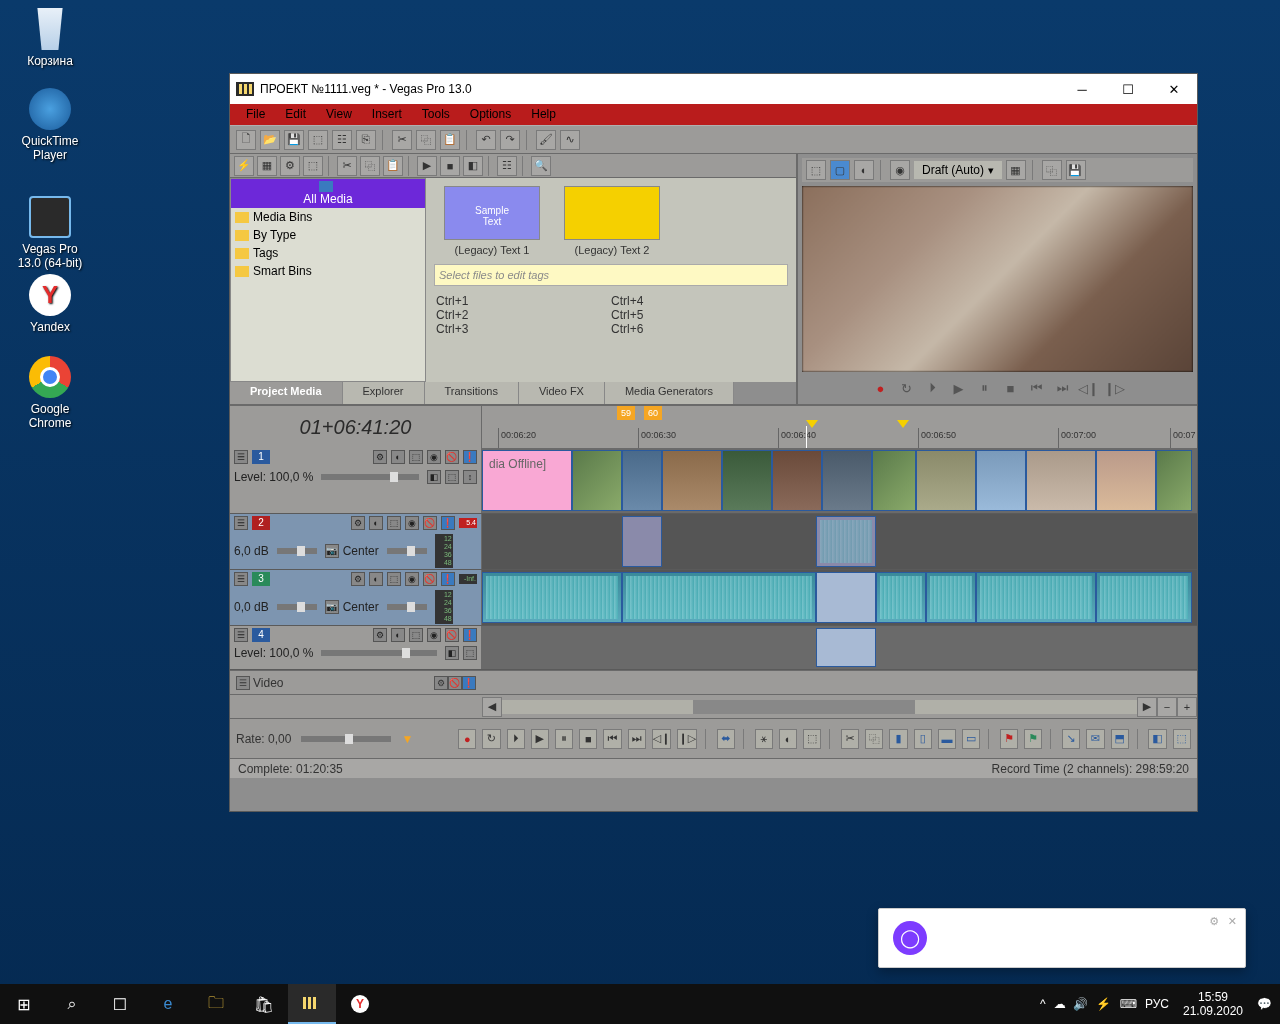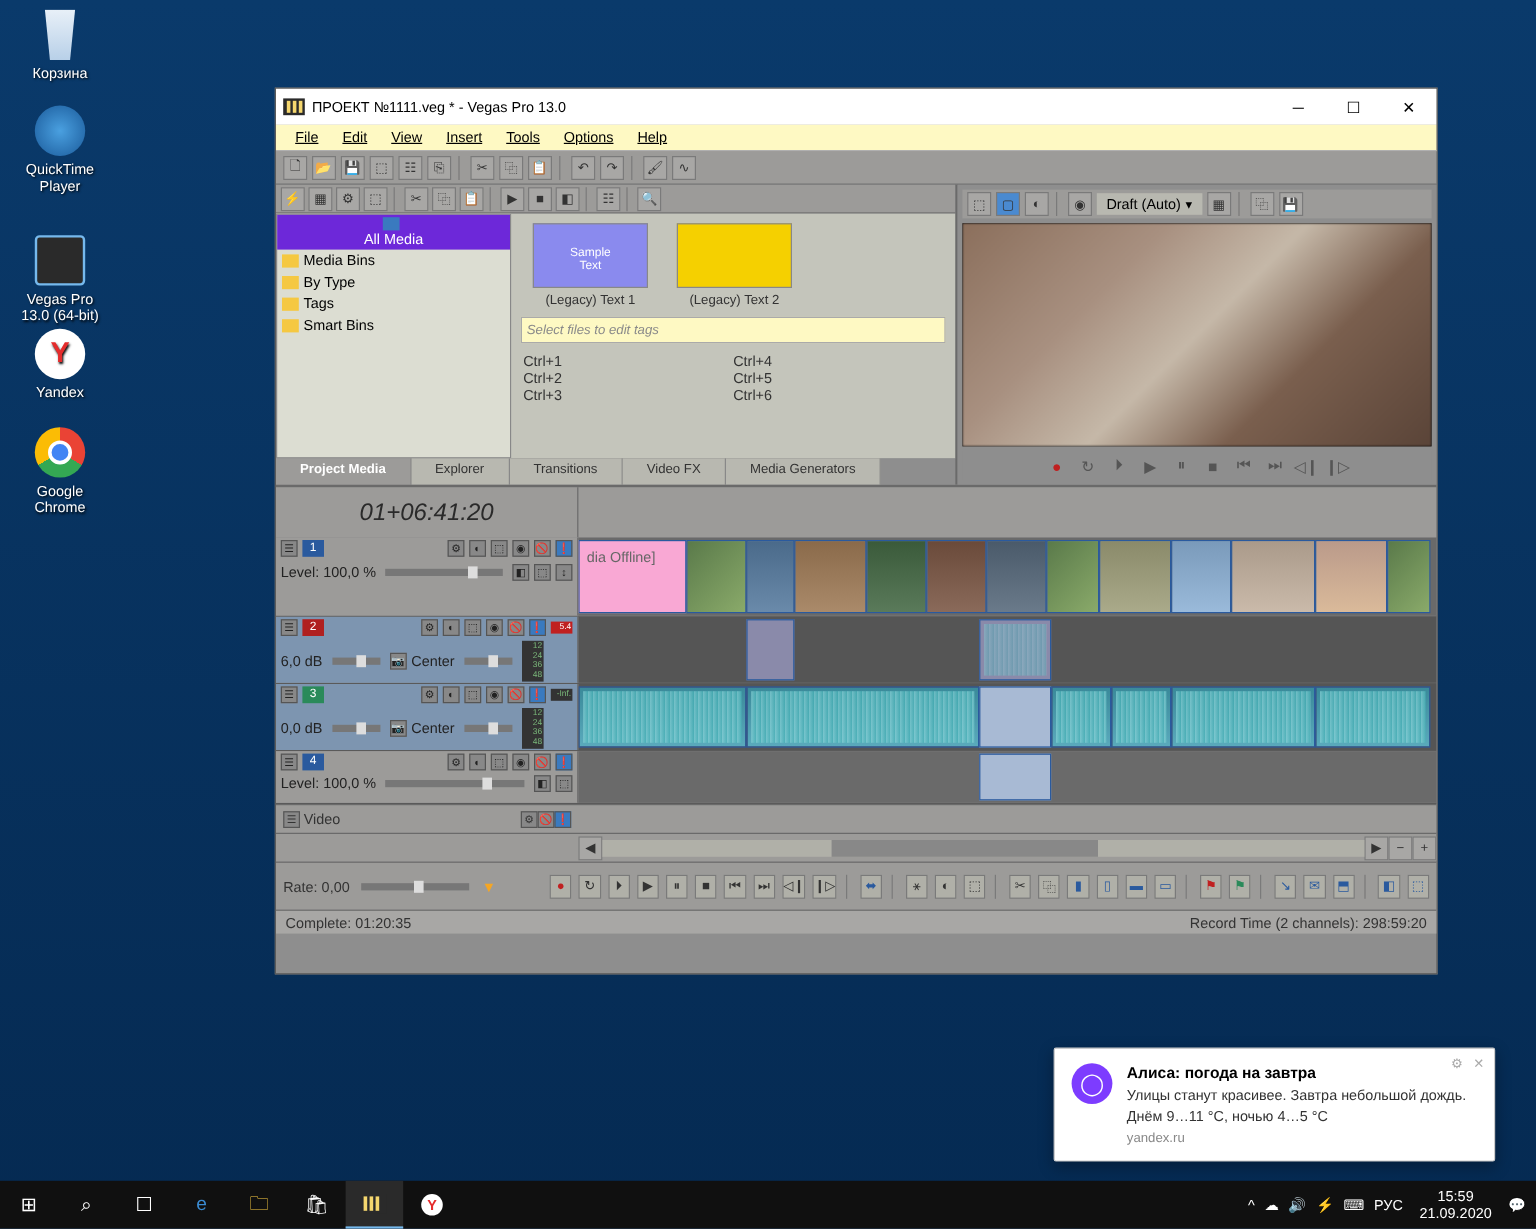--- a/index.html
+++ b/index.html
@@ -9,21 +9,21 @@
 .desktop-icon { position:absolute; width:76px; text-align:center; color:#fff; font-size:11px; text-shadow:1px 1px 2px #000; cursor:pointer; }
 .desktop-icon .ic { width:42px; height:42px; margin:0 auto 4px; border-radius:4px; }
 
 
 .app { position:absolute; left:229px; top:73px; width:969px; height:739px; background:#8e8e8e; border:1px solid #5a5a5a; display:flex; flex-direction:column; }
 .titlebar { height:30px; background:#fff; display:flex; align-items:center; padding:0 0 0 6px; }
 .titlebar .tico { width:18px; height:14px; background:#2a2a2a; display:inline-flex; align-items:center; justify-content:center; margin-right:6px; }
 .titlebar .tico span { width:3px; height:10px; background:#f5d76e; margin:0 1px; }
 .titlebar .ttl { font-size:12px; color:#000; }
 .winbtn { width:46px; height:30px; display:flex; align-items:center; justify-content:center; font-size:13px; }
-.menu { height:22px; background:#fef9c3; display:flex; padding:0 6px; border-bottom:1px solid #b0b0b0;text-decoration:underline; }
+.menu { height:22px; background:#b91c1c; display:flex; padding:0 6px; border-bottom:1px solid #b0b0b0; }
 .menu span { padding:3px 10px; font-size:12px; }
 .toolbar1 { height:28px; background:#9c9b99; display:flex; align-items:center; padding:0 6px; gap:4px; border-bottom:1px solid #6a6a6a; }
 .tbtn { width:20px; height:20px; background:#a8a7a5; border:1px solid #7a7a7a; display:flex; align-items:center; justify-content:center; font-size:11px; color:#333; }
 .tsep { width:4px; height:20px; border-left:1px solid #7a7a7a; margin:0 2px; }
 
 
 .upper { display:flex; height:250px; background:#8e8e8e; }
 .left-pane { width:568px; display:flex; flex-direction:column; border-right:2px solid #6a6a6a; }
 .lp-tools { height:24px; background:#9c9b99; display:flex; align-items:center; padding:0 4px; gap:3px; border-bottom:1px solid #6a6a6a; }
 .lp-body { flex:1; display:flex; }
@@ -284,20 +284,33 @@
         <div class="pp-tbtn">⏮</div>
         <div class="pp-tbtn">⏭</div>
         <div class="pp-tbtn">◁❙</div>
         <div class="pp-tbtn">❙▷</div>
       </div>
     </div>
   </div>
 
   <div class="tl-head">
     <div class="tl-time">01+06:41:20</div>
+    <div class="tl-ruler">
+      <div class="marker" style="left:135px;">59</div>
+      <div class="marker" style="left:162px;">60</div>
+      <div class="loopbr" style="left:324px;"></div>
+      <div class="loopbr" style="left:415px;"></div>
+      <div class="tick" style="left:16px;">00:06:20</div>
+      <div class="tick" style="left:156px;">00:06:30</div>
+      <div class="tick" style="left:296px;">00:06:40</div>
+      <div class="tick" style="left:436px;">00:06:50</div>
+      <div class="tick" style="left:576px;">00:07:00</div>
+      <div class="tick" style="left:688px;">00:07</div>
+      <div style="position:absolute;left:324px;top:20px;bottom:0;width:1px;background:#fff;"></div>
+    </div>
   </div>
 
   <div class="tracks">
 
     <div class="track" style="height:66px;">
       <div class="thead">
         <div class="thead-row">
             <div class="ticon">☰</div>
             <div class="tnum">1</div>
             <div style="flex:1"></div>
@@ -544,25 +557,20 @@
   <div class="status">
     <span>Complete: 01:20:35</span>
     <span>Record Time (2 channels): 298:59:20</span>
   </div>
 </div>
 
 <div class="notif">
   <div class="ngear">⚙</div>
   <div class="ncls">✕</div>
   <div class="nic">◯</div>
-  <div class="ntxt">
-    <div class="nh">Алиса: погода на завтра</div>
-    <div class="nb">Улицы станут красивее. Завтра небольшой дождь. Днём 9…11 °C, ночью 4…5 °C</div>
-    <div class="ns">yandex.ru</div>
-  </div>
 </div>
 
 <div class="taskbar">
   <div class="tb-item">⊞</div>
   <div class="tb-item">⌕</div>
   <div class="tb-item">☐</div>
   <div class="tb-item" style="color:#3a8ad0;">e</div>
   <div class="tb-item" style="color:#f5c842;">🗀</div>
   <div class="tb-item">🛍</div>
   <div class="tb-item active">

